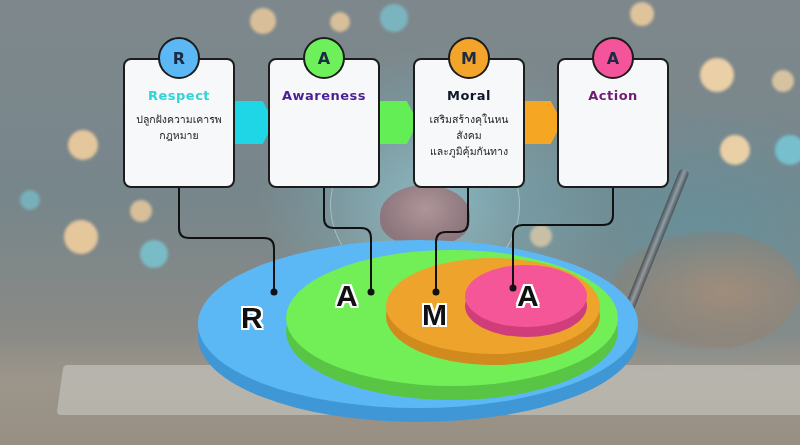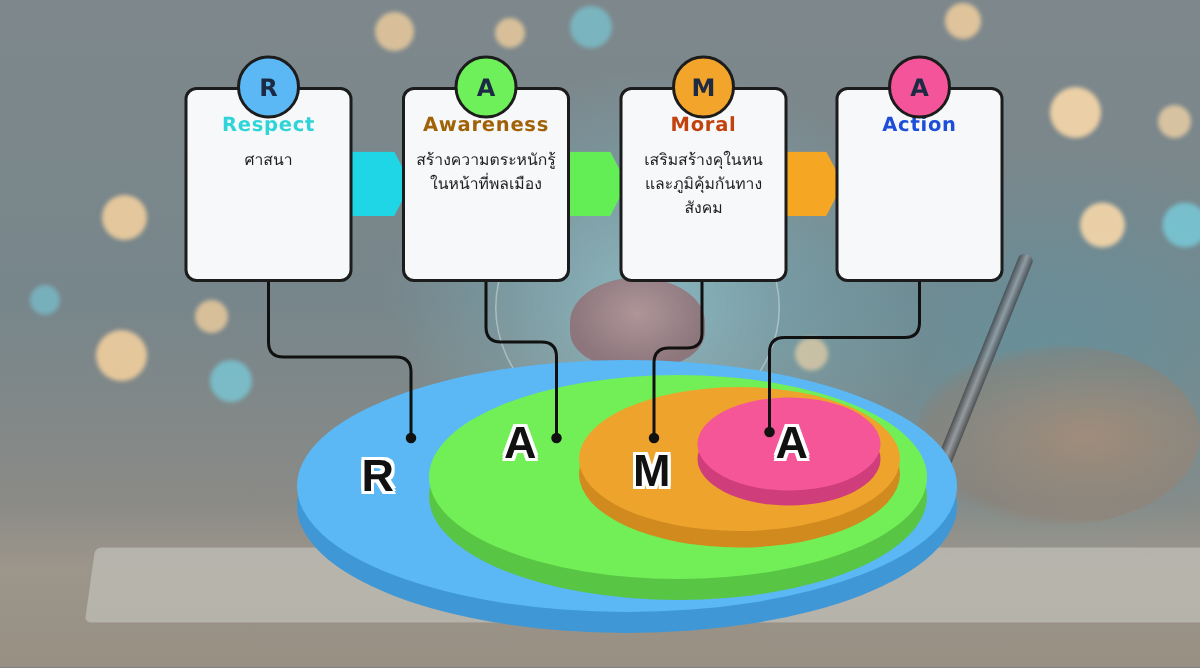--- a/index.html
+++ b/index.html
@@ -55,21 +55,21 @@
     background: #f6f8fa; border: 2px solid #1c1c1c; border-radius: 8px;
     text-align: center; z-index: 3;
   }
   .card .badge {
     position: absolute; left: 50%; top: -23px; transform: translateX(-50%);
     width: 42px; height: 42px; border-radius: 50%; border: 2px solid #1c1c1c;
     display: flex; align-items: center; justify-content: center;
     font-family: "DejaVu Sans", sans-serif; font-weight: bold; font-size: 16px; color: #1d2a44;
   }
   .card .title {
-    margin-top: 16px; font-weight: bold; font-size: 13px; letter-spacing: 0.5px;
+    margin-top: 28px; font-weight: bold; font-size: 13px; letter-spacing: 0.5px;
   }
   .card .desc {
     margin-top: 8px; padding: 0 6px; font-size: 10.5px; line-height: 16px; color: #1e1e1e;
   }
   .arrow {
     position: absolute; top: 101px; width: 40px; height: 43px; z-index: 2;
     clip-path: polygon(0 0, 72% 0, 100% 50%, 72% 100%, 0 100%);
   }
 
   
@@ -112,52 +112,49 @@
 <div class="arrow" style="left:234px;background:#1ed6e6"></div>
 <div class="arrow" style="left:378px;background:#63ee55"></div>
 <div class="arrow" style="left:522px;background:#f5a623"></div>
 
 <div class="card" style="left:123px;">
   <div class="badge" style="background:#5bb8f5;">
       <span>R</span>
     </div>
   <div class="title" style="color:#2fd4d8;">Respect</div>
   <div class="desc">
-    <div>ศาสนา</div>
+    <div>ปลูกฝังความเคารพ</div>
+    <div>กฎหมาย</div>
   </div>
 </div>
 
 <div class="card" style="left:268px;">
   <div class="badge" style="background:#6ef05a;">
       <span>A</span>
     </div>
-  <div class="title" style="color:#a16207;">Awareness</div>
-  <div class="desc">
-    <div>สร้างความตระหนักรู้</div>
-    <div>ในหน้าที่พลเมือง</div>
-  </div>
+  <div class="title" style="color:#4c1d95;">Awareness</div>
 </div>
 
 <div class="card" style="left:413px;">
   <div class="badge" style="background:#f3a42a;">
       <span>M</span>
     </div>
-  <div class="title" style="color:#c2410c;">Moral</div>
+  <div class="title" style="color:#0f172a;">Moral</div>
   <div class="desc">
     <div>เสริมสร้างคุในหน</div>
+    <div>สังคม</div>
     <div>และภูมิคุ้มกันทาง</div>
-    <div>สังคม</div>
   </div>
 </div>
 
 <div class="card" style="left:557px;">
   <div class="badge" style="background:#f4559a;">
       <span>A</span>
     </div>
-  <div class="title" style="color:#1d4ed8;">Action</div>
+  <div class="title" style="color:#701a75;">Action</div>
   <div class="desc">
   </div>
 </div>
 
 <div>
   <div class="disc" style="left:198px;top:252px;width:440px;height:170px;background:#3f97d6;"></div>
   <div class="disc" style="left:198px;top:240px;width:440px;height:168px;background:#5bb8f5;"></div>
 
   <div class="disc" style="left:286px;top:262px;width:332px;height:138px;background:#58c545;"></div>
   <div class="disc" style="left:286px;top:250px;width:332px;height:136px;background:#72ef57;"></div>

